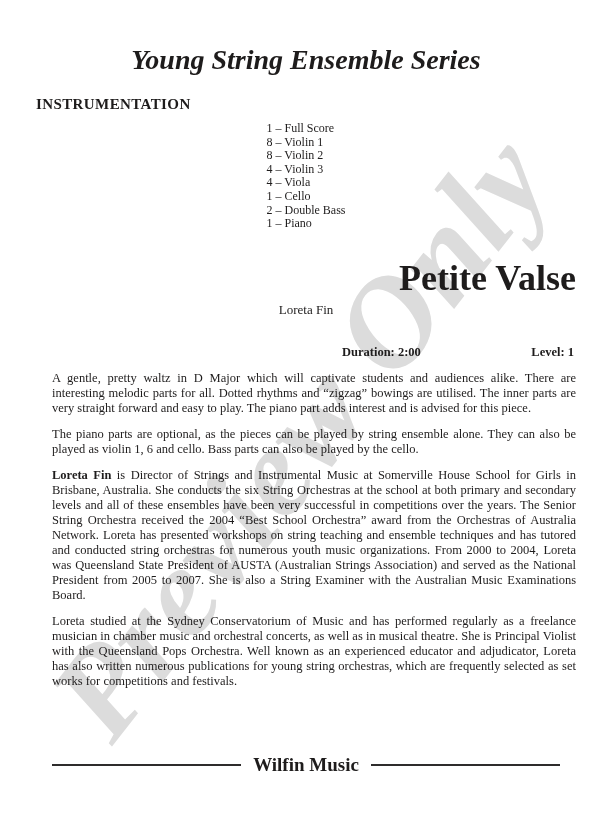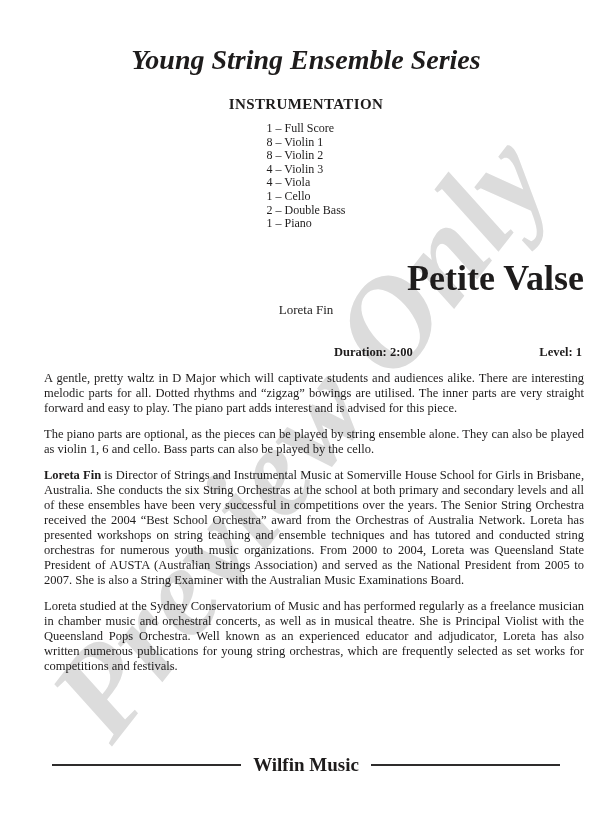--- a/index.html
+++ b/index.html
@@ -27,33 +27,33 @@
     font-size: 128px;
     letter-spacing: 1px;
     color: #dcdcdc;
     white-space: nowrap;
     z-index: 0;
     user-select: none;
   }
   .content {
     position: relative;
     z-index: 1;
-    padding: 0 28px;
+    padding: 0 36px;
   }
   .series-title {
     margin: 0;
     padding-top: 44px;
     text-align: center;
     font-size: 28px;
     font-weight: bold;
     font-style: italic;
   }
   .instr-heading {
     margin: 20px 0 0 0;
-    text-align: center;
+    text-align: left;
     font-size: 15px;
     font-weight: bold;
     letter-spacing: 0.4px;
   }
   .instr-list {
     width: max-content;
     margin: 9px auto 0 auto;
     font-size: 12px;
     line-height: 13.6px;
     text-align: left;

